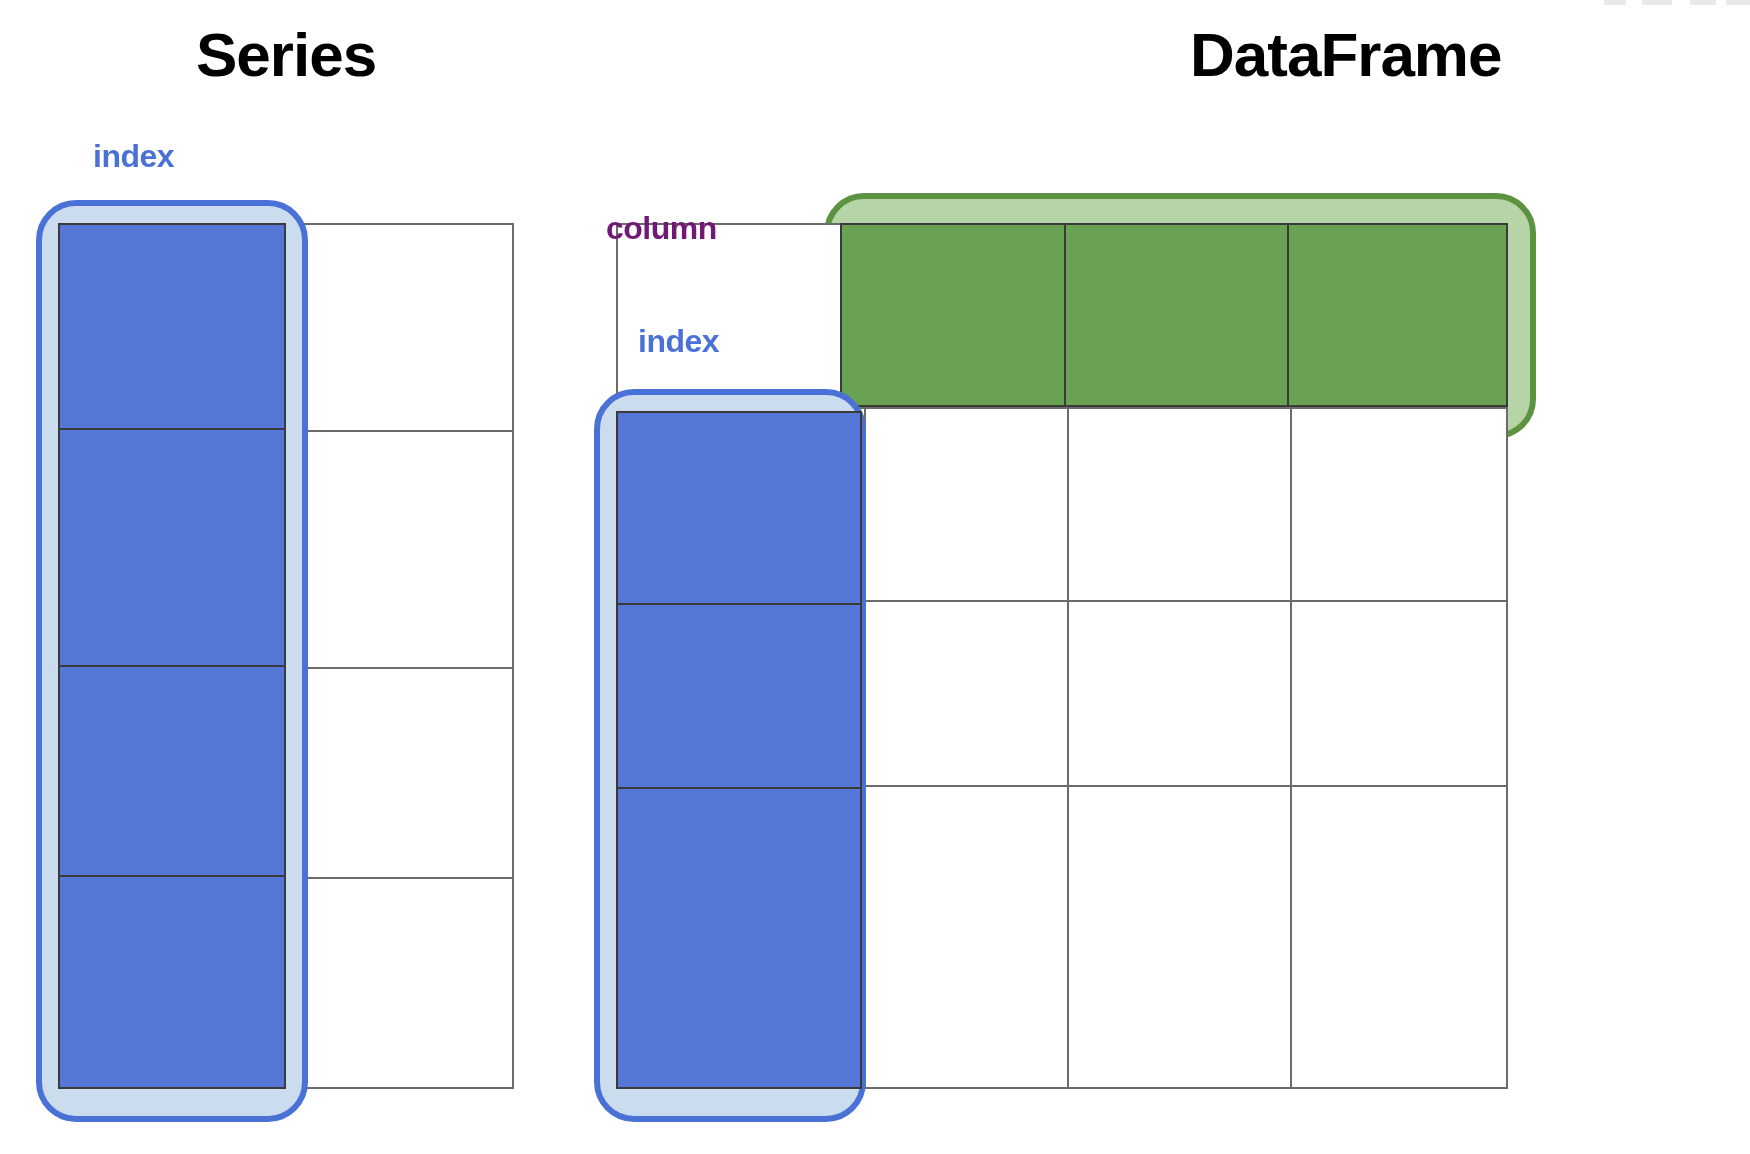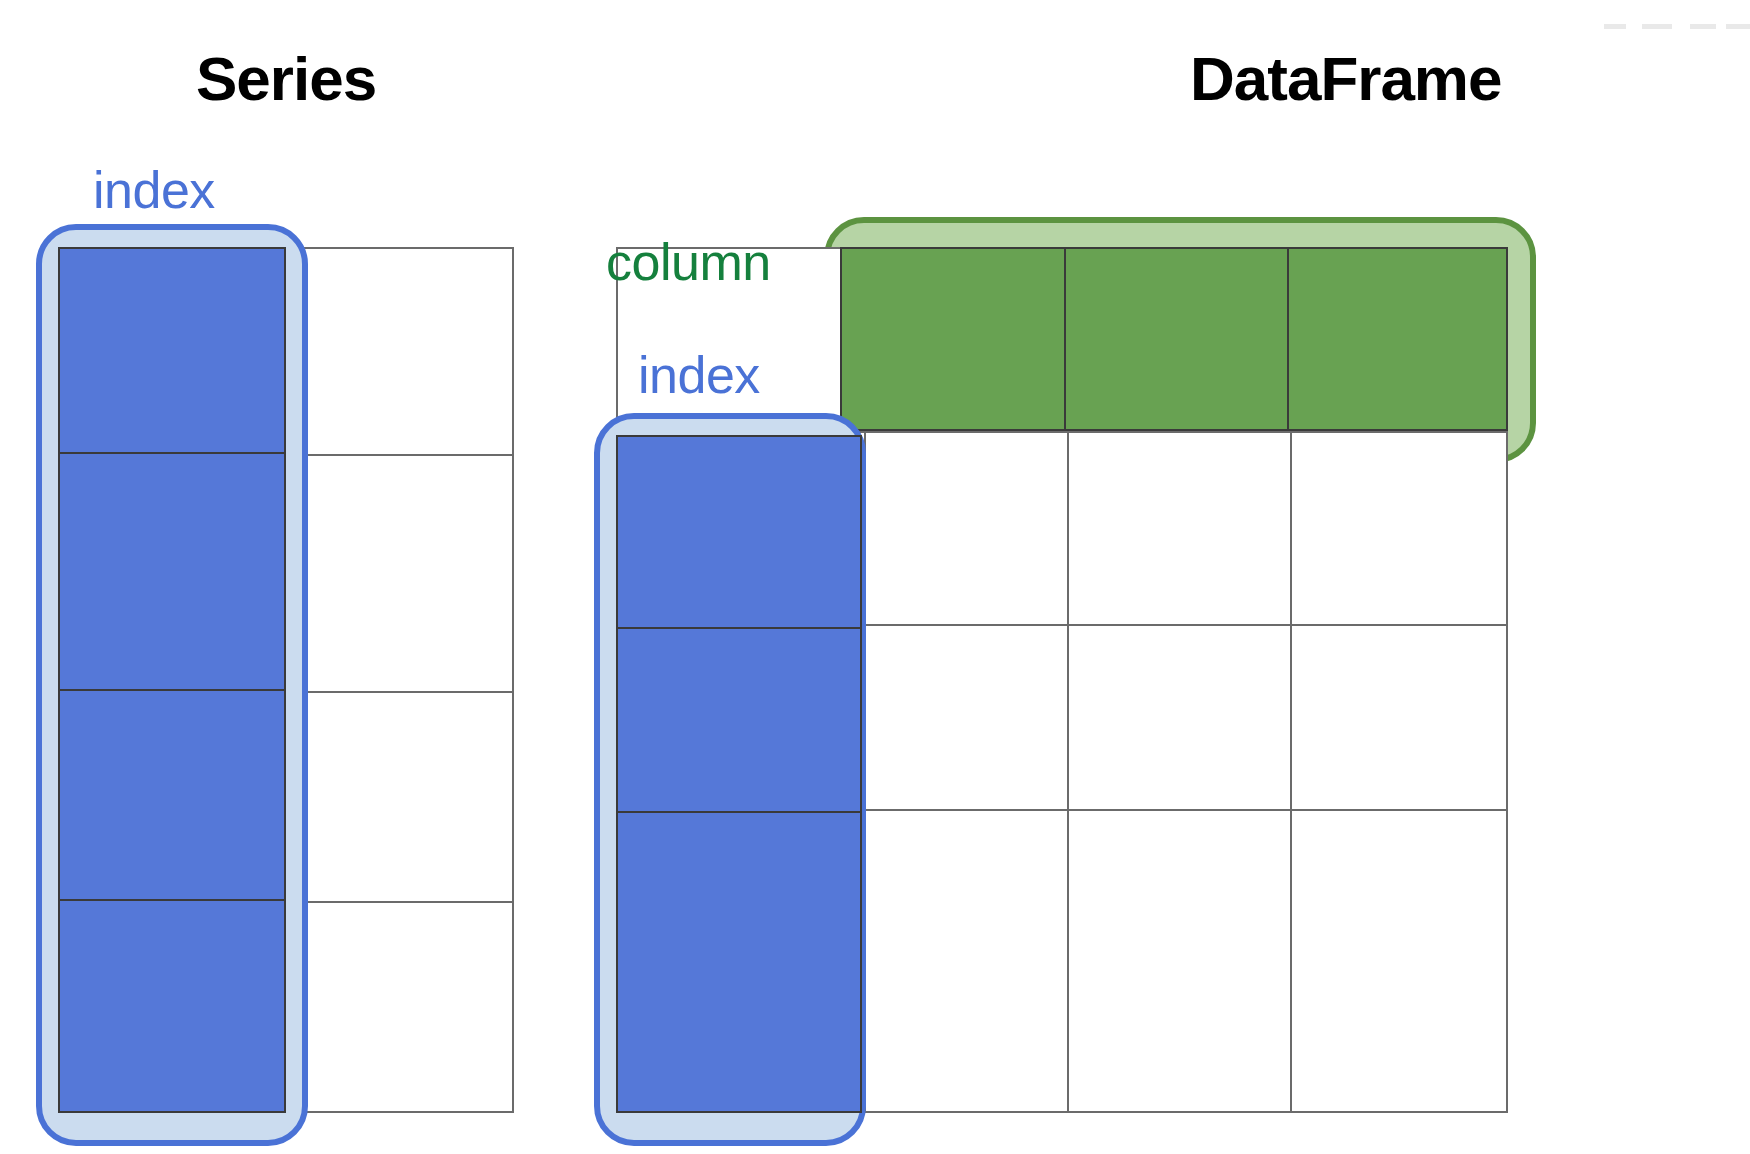--- a/index.html
+++ b/index.html
@@ -4,46 +4,46 @@
 <title>pandas Series vs DataFrame diagram</title>
 <style>
   html,body{margin:0;padding:0;}
   body{
     width:1750px;height:1154px;
     background:#ffffff;
     font-family:"Liberation Sans", sans-serif;
     overflow:hidden;
     position:relative;
   }
-  #canvas{position:absolute;left:0;top:0;width:1750px;height:1117px;margin-top:24px;}
+  #canvas{position:absolute;left:0;top:0;width:1750px;height:1117px;}
 
   
   .diagram-title{
     position:absolute;
     font-weight:bold;
     color:#000000;
     font-size:62px;
     letter-spacing:-1px;
     white-space:nowrap;
     line-height:1;
   }
   #series-title{left:196px;top:24px;}
   #dataframe-title{left:1190px;top:24px;}
 
   
   .annot-label{
     position:absolute;
-    font-weight:normal;
-    font-size:52px;
+    font-weight:bold;
+    font-size:32px;
     white-space:nowrap;
     line-height:1;
     letter-spacing:-0.5px;
   }
   #series-index-label{left:93px;top:140px;color:#4A72D6;}
-  #df-column-label{left:606px;top:212px;color:#15803d;}
+  #df-column-label{left:606px;top:212px;color:#701a75;}
   #df-index-label{left:638px;top:325px;color:#4A72D6;}
 
   
   .grid-table{
     position:absolute;
     box-sizing:border-box;
     border:2px solid #6b6b6b;
     background:#ffffff;
   }
   .grid-line-h{

